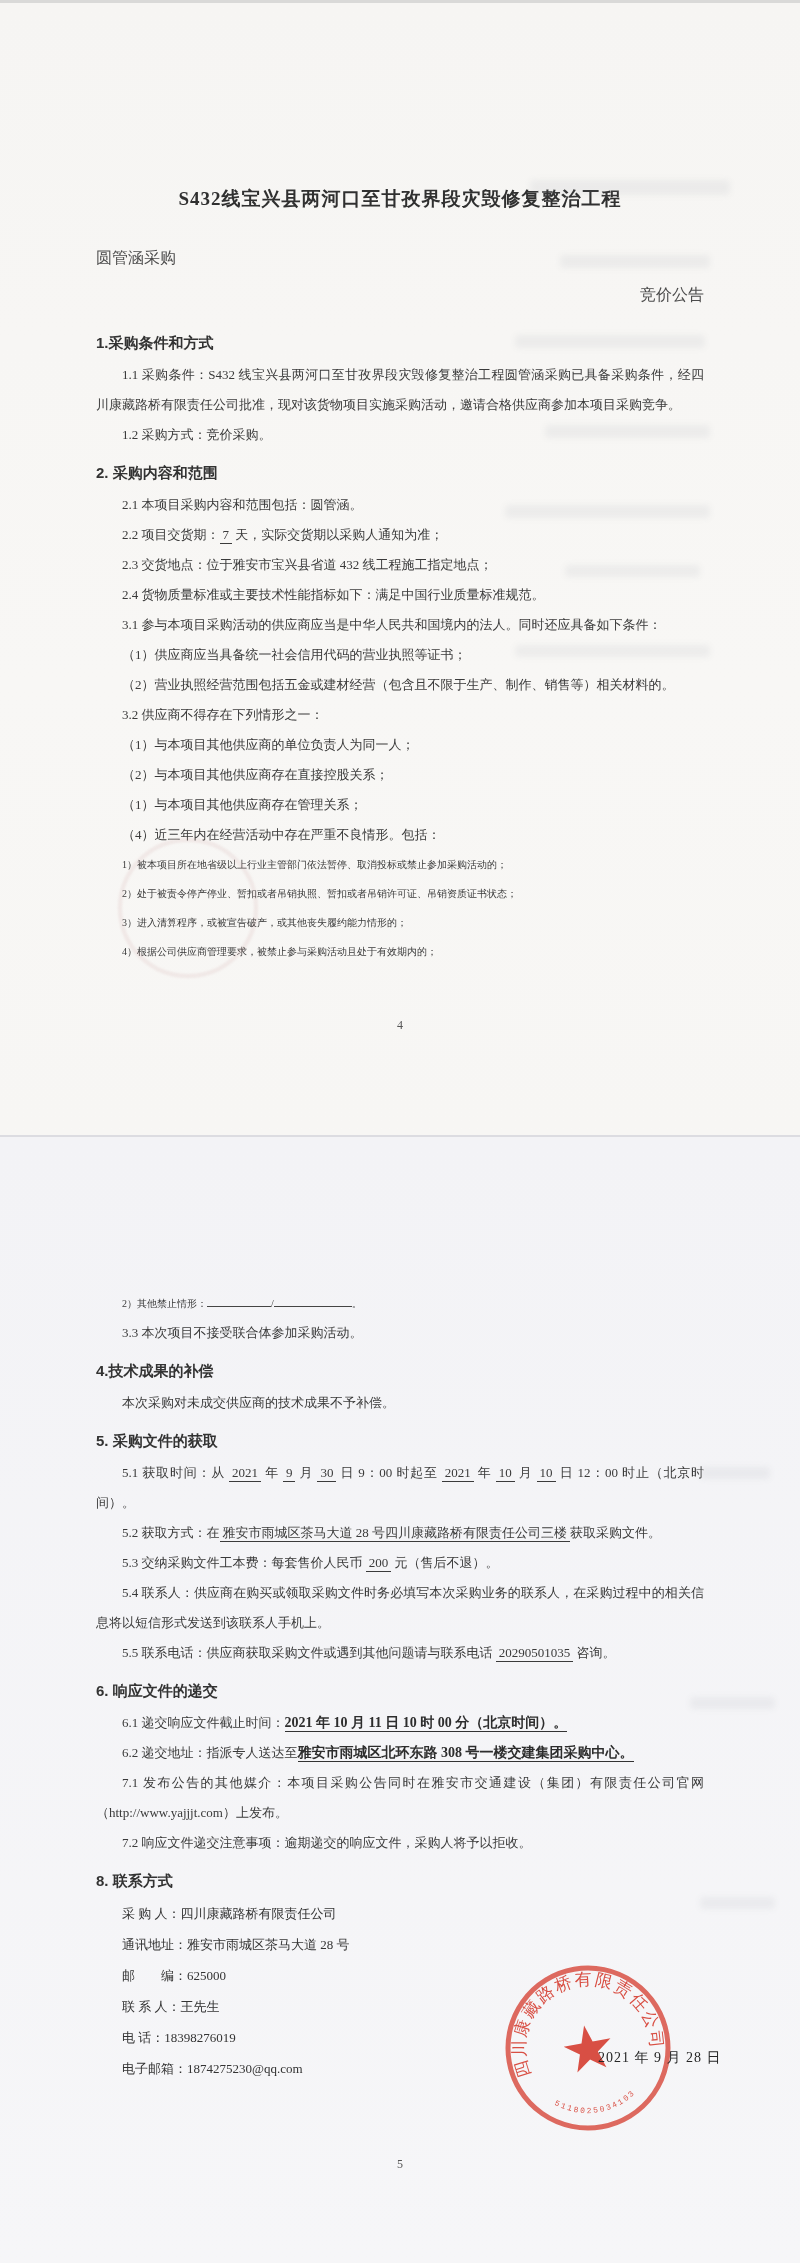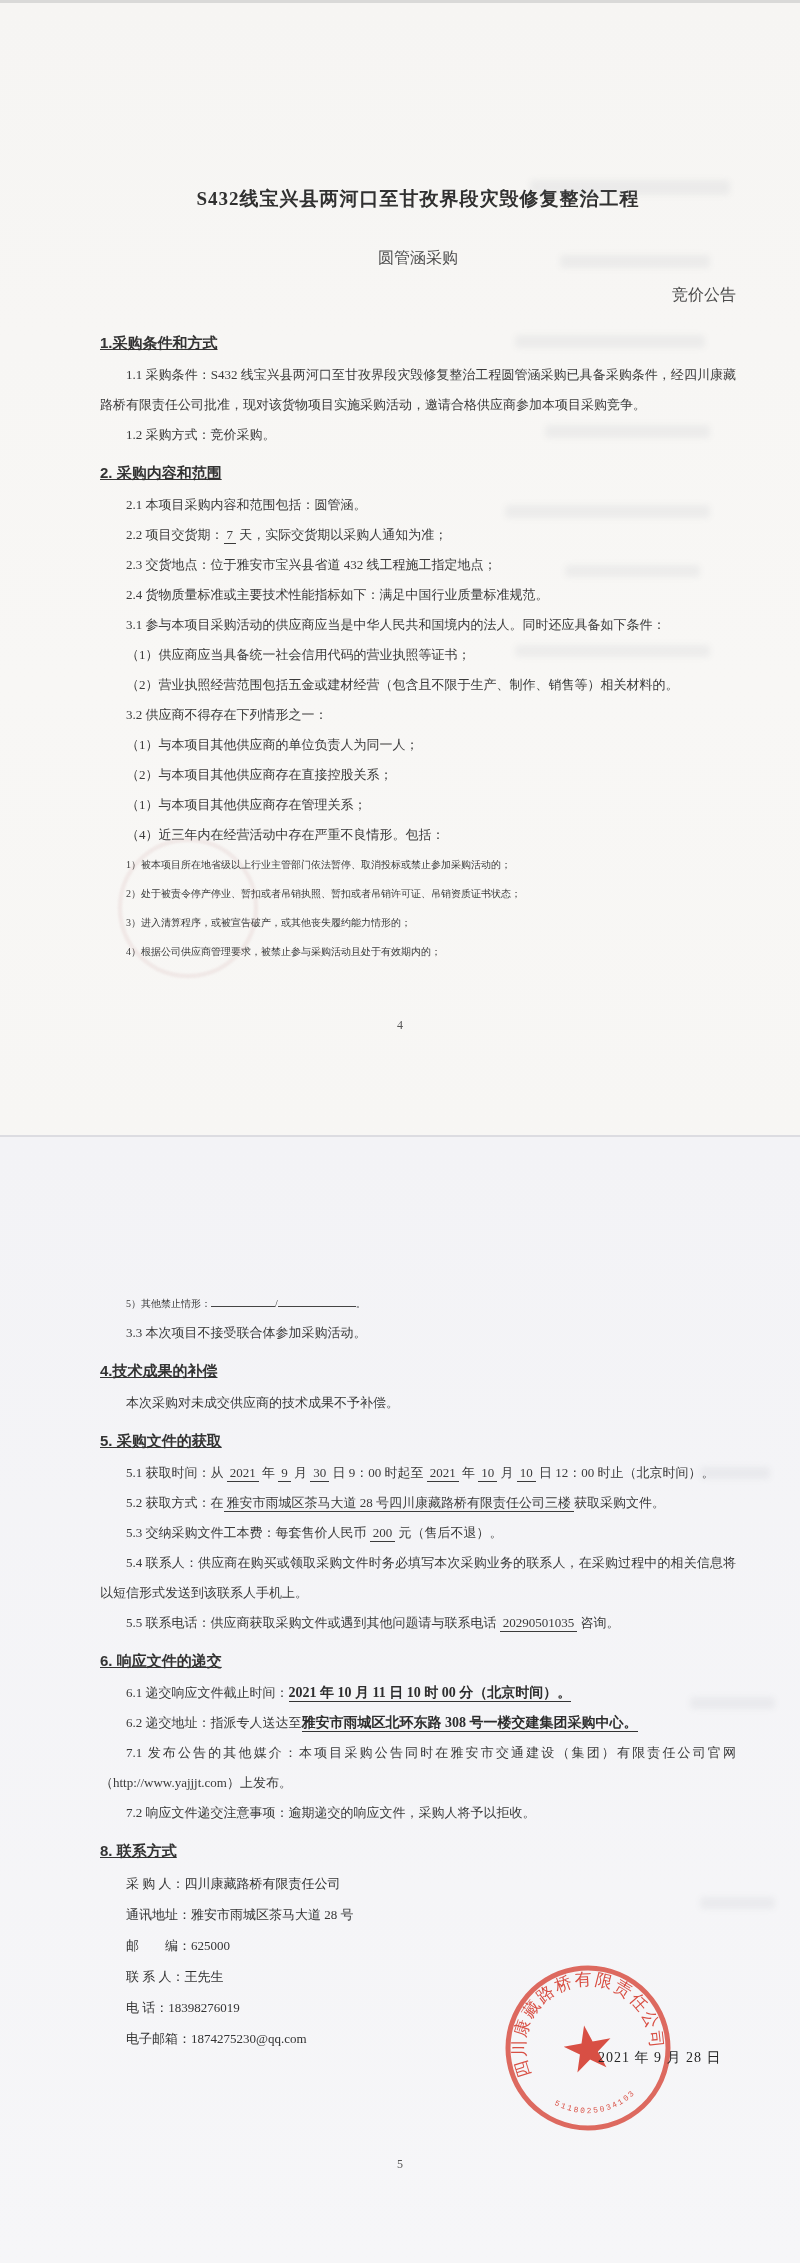--- a/index.html
+++ b/index.html
@@ -2,28 +2,28 @@
 <html><head>
 <meta charset="utf-8">
 <style>
   html,body{margin:0;padding:0;background:#e9e9ea;}
   .scan{position:relative;width:800px;height:2263px;margin:0 auto;overflow:hidden;
         font-family:"Liberation Serif","DejaVu Serif",serif;color:#3a3a3a;}
   .page{position:relative;overflow:hidden;}
   .page1{height:1135px;background:linear-gradient(180deg,#f6f5f3 0%,#f8f7f5 60%,#f7f6f4 100%);}
   .page2{height:1128px;background:linear-gradient(180deg,#f3f3f6 0%,#f6f6f8 100%);border-top:2px solid #dcdce1;}
   .scan-edge{position:absolute;top:0;left:0;width:100%;height:3px;background:#c7c7c7;opacity:.6;}
-  .content{padding:0 64px;margin-left:36px;}
+  .content{padding:0 96px;}
   .title1{padding-top:186px;text-align:center;font-size:19px;font-weight:bold;color:#303030;letter-spacing:1px;}
-  .title2{margin-top:36px;text-align:center;font-size:16px;color:#4c4c4c;
+  .title2{margin-top:36px;text-align:left;font-size:16px;color:#4c4c4c;
           font-family:"Liberation Sans","DejaVu Sans",sans-serif;}
   .title3{margin-top:16px;text-align:right;font-size:16px;color:#4c4c4c;
           font-family:"Liberation Sans","DejaVu Sans",sans-serif;}
   .h{font-family:"Liberation Sans","DejaVu Sans",sans-serif;font-weight:bold;color:#333;
-     font-size:15px;margin:10px 0 4px 0;line-height:26px;text-decoration:underline;}
+     font-size:15px;margin:10px 0 4px 0;line-height:26px;}
   .h1x{margin-top:24px;}
   p.b{margin:0;font-size:13px;line-height:30px;text-align:justify;text-indent:2em;color:#3a3a3a;}
   p.sub{margin:0;font-size:13px;line-height:30px;text-align:justify;text-indent:2em;}
   p.sub2{margin:0;font-size:10px;line-height:29px;text-align:justify;text-indent:2.6em;}
   .u{border-bottom:1px solid #3b3b3b;padding:0 3px 1px 3px;}
   .ub{font-weight:bold;font-size:14px;border-bottom:1px solid #333;padding-bottom:1px;color:#2d2d2d;}
   .blank{display:inline-block;width:64px;height:12px;border-bottom:1px solid #444;vertical-align:baseline;}
   .blank2{width:78px;}
   .pagenum{position:absolute;left:0;width:100%;text-align:center;font-size:12px;color:#555;}
   .pn1{top:1018px;}
@@ -84,21 +84,21 @@
     <div class="pagenum pn1">4</div>
   </div>
 
   <div class="page page2">
 
     <div class="ghost" style="left:700px;top:330px;width:70px;height:12px;"></div>
     <div class="ghost" style="left:690px;top:560px;width:85px;height:12px;"></div>
     <div class="ghost" style="left:700px;top:760px;width:75px;height:12px;"></div>
 
     <div class="content" style="padding-top:152px;">
-      <p class="sub2"><span>5）其他禁止情形：</span><span class="blank"></span><span>/</span><span class="blank blank2"></span><span>。</span></p>
+      <p class="sub2"><span>2）其他禁止情形：</span><span class="blank"></span><span>/</span><span class="blank blank2"></span><span>。</span></p>
       <p class="b">3.3 本次项目不接受联合体参加采购活动。</p>
 
       <div class="h">4.技术成果的补偿</div>
       <p class="b">本次采购对未成交供应商的技术成果不予补偿。</p>
 
       <div class="h">5. 采购文件的获取</div>
       <p class="b"><span>5.1 获取时间：从 </span><span class="u">2021</span><span> 年 </span><span class="u">9</span><span> 月 </span><span class="u">30</span><span> 日 9：00 时起至 </span><span class="u">2021</span><span> 年 </span><span class="u">10</span><span> 月 </span><span class="u">10</span><span> 日 12：00 时止（北京时间）。</span></p>
       <p class="b"><span>5.2 获取方式：在</span><span class="u">雅安市雨城区茶马大道 28 号四川康藏路桥有限责任公司三楼</span><span>获取采购文件。</span></p>
       <p class="b"><span>5.3 交纳采购文件工本费：每套售价人民币 </span><span class="u">200</span><span> 元（售后不退）。</span></p>
       <p class="b">5.4 联系人：供应商在购买或领取采购文件时务必填写本次采购业务的联系人，在采购过程中的相关信息将以短信形式发送到该联系人手机上。</p>

